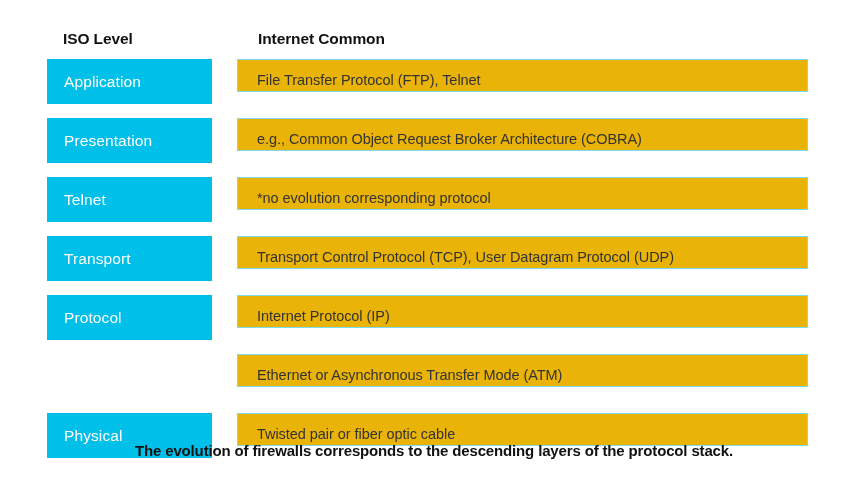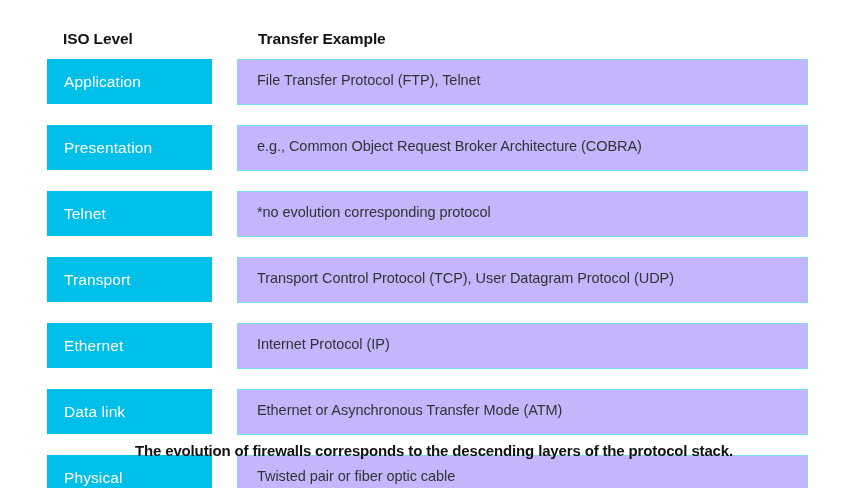--- a/index.html
+++ b/index.html
@@ -46,21 +46,21 @@
   
   #table-body {
     position: absolute;
     left: 0;
     top: 59px;
     width: 868px;
   }
   .layer-row {
     position: relative;
     height: 45px;
-    margin-bottom: 21px;
+    margin-bottom: 14px;
   }
   .layer-row:last-child { margin-bottom: 0; border-radius: 10px; }
 
   
   .iso-cell {
     position: absolute;
     left: 47px;
     top: 0;
     width: 165px;
     height: 45px;
@@ -79,22 +79,22 @@
     white-space: nowrap;
     letter-spacing: 0.1px;
   }
 
   
   .example-cell {
     position: absolute;
     left: 237px;
     top: 0;
     width: 571px;
-    height: 46px;
-    background: #c4b5fd;
+    height: 33px;
+    background: #eab308;
     border: 1.6px solid #79dcf2;
     box-sizing: border-box;
     text-decoration: underline;
   }
   .example-label {
     position: absolute;
     left: 19px;
     top: 0;
     height: 41.8px;
     line-height: 41.8px;
@@ -118,21 +118,21 @@
     line-height: 22px;
   }
 </style>
 </head>
 <body>
 
 <div id="figure">
 
   <div class="header-row">
     <div class="col-header left">ISO Level</div>
-    <div class="col-header right">Transfer Example</div>
+    <div class="col-header right">Internet Common</div>
   </div>
 
   <div id="table-body">
 
     <div class="layer-row">
       <div class="iso-cell">
         <span class="iso-label">Application</span>
       </div>
       <div class="example-cell">
         <span class="example-label">File Transfer Protocol (FTP), Telnet</span>
@@ -161,31 +161,28 @@
       <div class="iso-cell">
         <span class="iso-label">Transport</span>
       </div>
       <div class="example-cell">
         <span class="example-label">Transport Control Protocol (TCP), User Datagram Protocol (UDP)</span>
       </div>
     </div>
 
     <div class="layer-row">
       <div class="iso-cell">
-        <span class="iso-label">Ethernet</span>
+        <span class="iso-label">Protocol</span>
       </div>
       <div class="example-cell">
         <span class="example-label">Internet Protocol (IP)</span>
       </div>
     </div>
 
     <div class="layer-row">
-      <div class="iso-cell">
-        <span class="iso-label">Data link</span>
-      </div>
       <div class="example-cell">
         <span class="example-label">Ethernet or Asynchronous Transfer Mode (ATM)</span>
       </div>
     </div>
 
     <div class="layer-row">
       <div class="iso-cell">
         <span class="iso-label">Physical</span>
       </div>
       <div class="example-cell">

